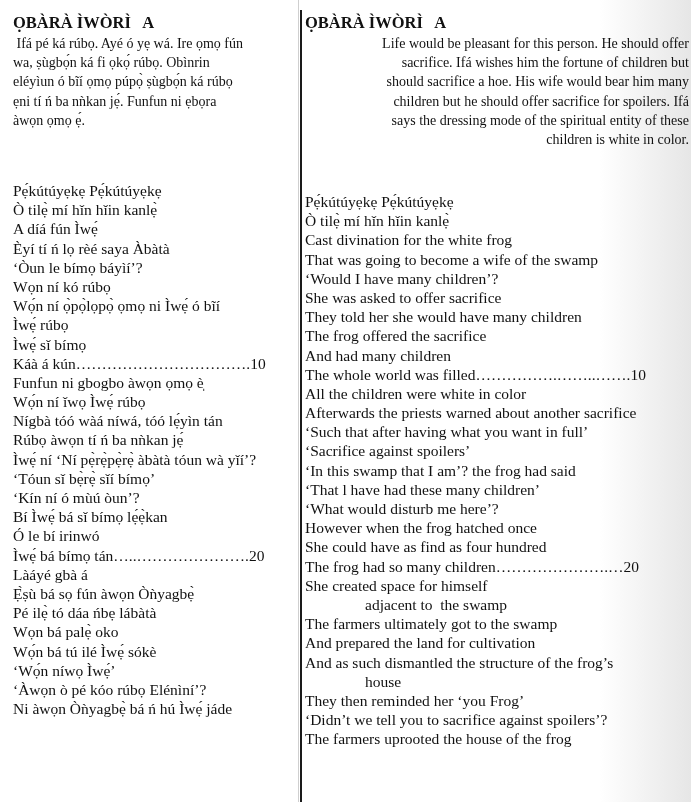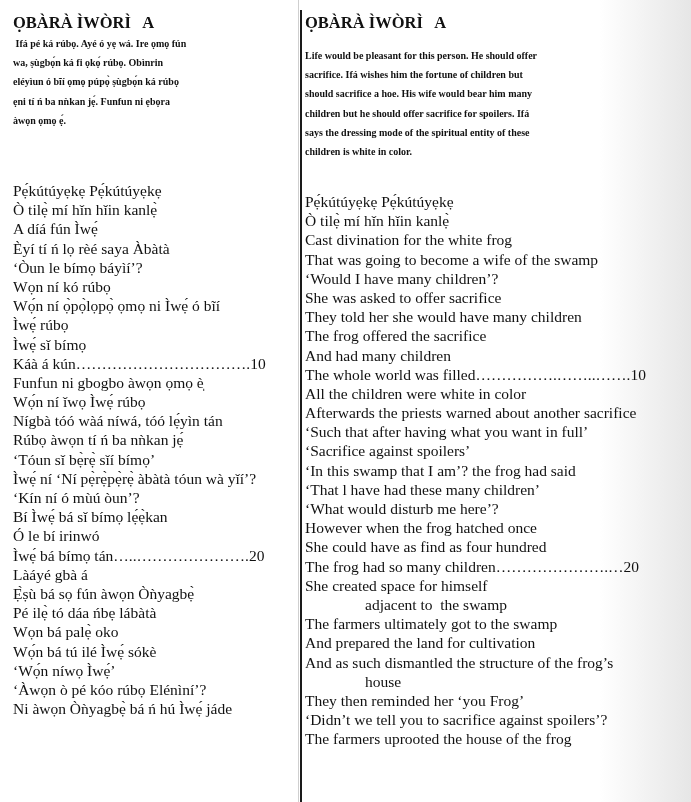--- a/index.html
+++ b/index.html
@@ -15,23 +15,23 @@
   }
   .col { position: absolute; top: 0; }
   .col-left { left: 0; width: 298px; border-right: 1px solid #cfcfcf; height: 802px; }
   .col-right { left: 305px; width: 386px; }
   .title {
     font-weight: bold; font-size: 16.5px; line-height: 20px;
     position: absolute; white-space: pre;
   }
   .col-left .title { left: 13px; top: 13px; }
   .col-right .title { left: 0; top: 13px; }
-  .intro { position: absolute; font-size: 10px; line-height: 20px; font-weight: bold; }
+  .intro { position: absolute; font-size: 14px; line-height: 20px; }
   .col-left .intro { left: 13px; top: 34px; width: 285px; }
-  .col-right .intro { left: 0; top: 46px; width: 384px; }
+  .col-right .intro { left: 0; top: 34px; width: 384px; text-align: right; }
   .verse { position: absolute; font-size: 15.5px; }
   .col-left .verse { left: 13px; top: 181px; }
   .col-right .verse { left: 0; top: 192px; }
   .line { white-space: pre; height: 19.2px; line-height: 19.2px; }
   .line.cont { padding-left: 60px; }
 </style>
 </head>
 <body>
 
 <div class="page">
@@ -53,22 +53,22 @@
       <div class="line">‘Òun le bímọ báyìí’?</div>
       <div class="line">Wọn ní kó rúbọ</div>
       <div class="line">Wọ́n ní ọ̀pọ̀lọpọ̀ ọmọ ni Ìwẹ́ ó bĩí</div>
       <div class="line">Ìwẹ́ rúbọ</div>
       <div class="line">Ìwẹ́ sǐ bímọ</div>
       <div class="line">Káà á kún…………………………….10</div>
       <div class="line">Funfun ni gbogbo àwọn ọmọ è̩</div>
       <div class="line">Wọ́n ní ǐwọ Ìwẹ́ rúbọ</div>
       <div class="line">Nígbà tóó wàá níwá, tóó lẹ́yìn tán</div>
       <div class="line">Rúbọ àwọn tí ń ba nǹkan jẹ́</div>
+      <div class="line">Ìwẹ́ ní ‘Ní pẹ̀rẹ̀pẹ̀rẹ̀ àbàtà tóun wà yǐí’?</div>
       <div class="line">‘Tóun sǐ bẹ̀rẹ̀ sǐí bímọ’</div>
-      <div class="line">Ìwẹ́ ní ‘Ní pẹ̀rẹ̀pẹ̀rẹ̀ àbàtà tóun wà yǐí’?</div>
       <div class="line">‘Kín ní ó mùú òun’?</div>
       <div class="line">Bí Ìwẹ́ bá sǐ bímọ lẹ́ẹ̀kan</div>
       <div class="line">Ó le bí irinwó</div>
       <div class="line">Ìwẹ́ bá bímọ tán…..………………….20</div>
       <div class="line">Làáyé gbà á</div>
       <div class="line">Ẹ̀ṣù bá sọ fún àwọn Òǹyagbẹ̀</div>
       <div class="line">Pé ilẹ̀ tó dáa ńbẹ lábàtà</div>
       <div class="line">Wọn bá palẹ̀ oko</div>
       <div class="line">Wọ́n bá tú ilé Ìwẹ́ sókè</div>
       <div class="line">‘Wọ́n níwọ Ìwẹ́’</div>

